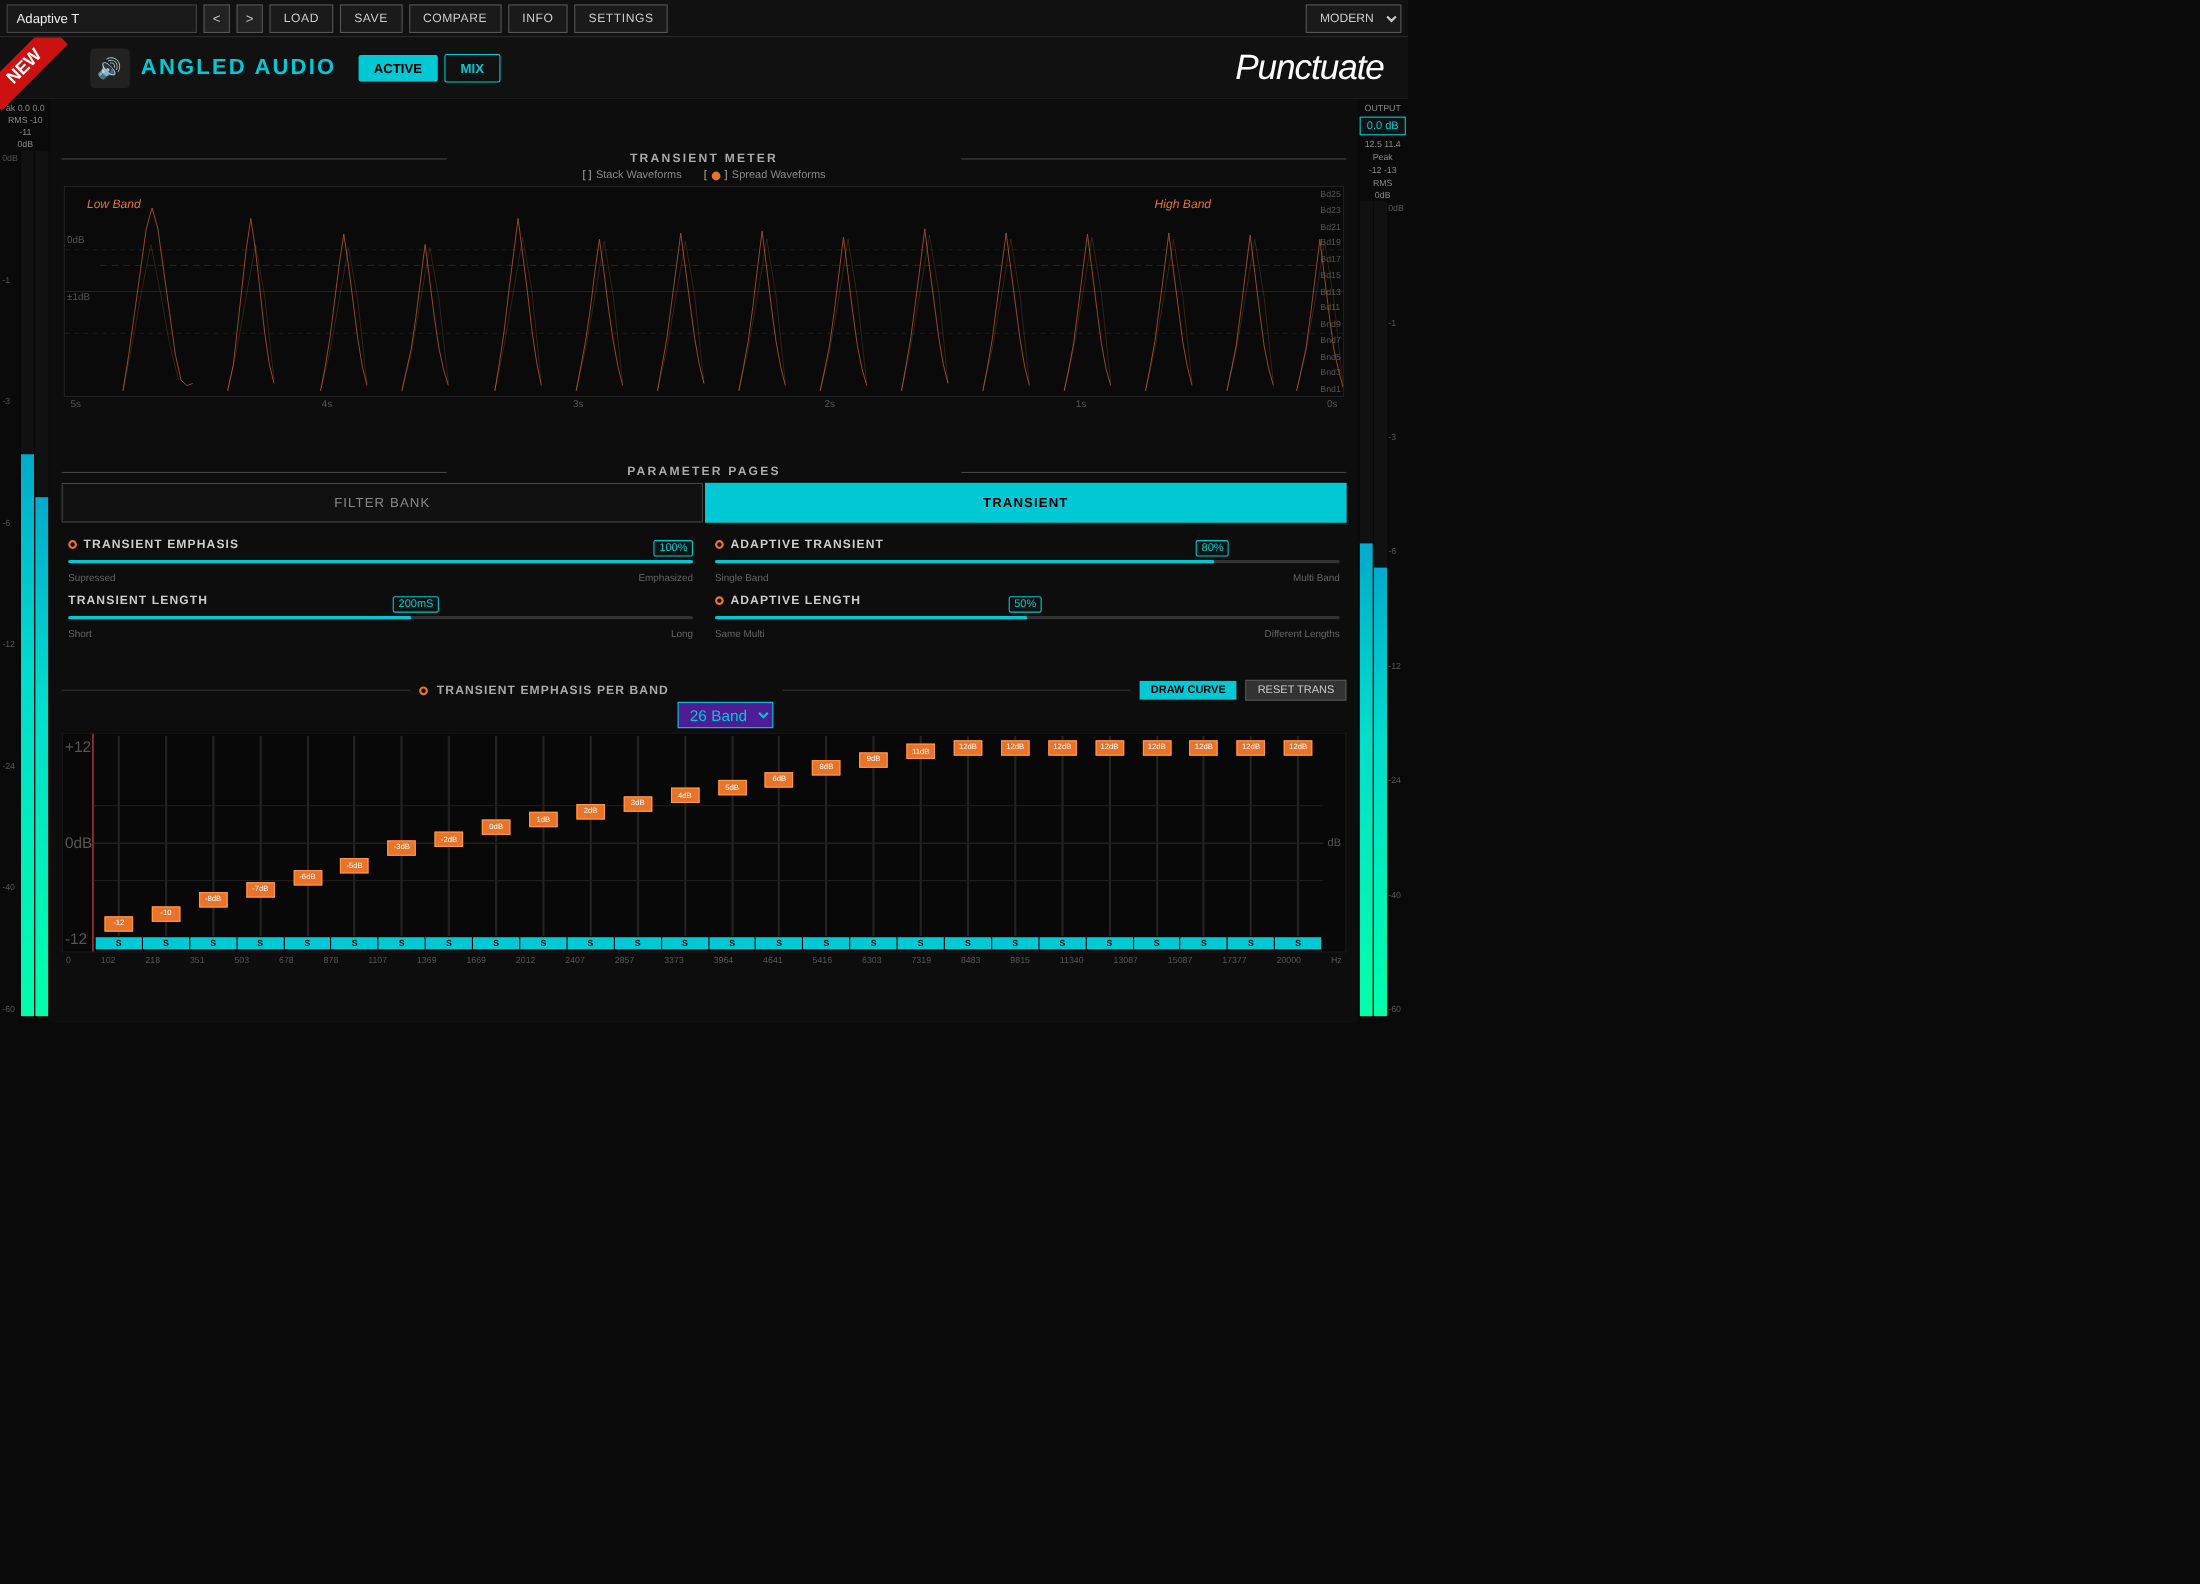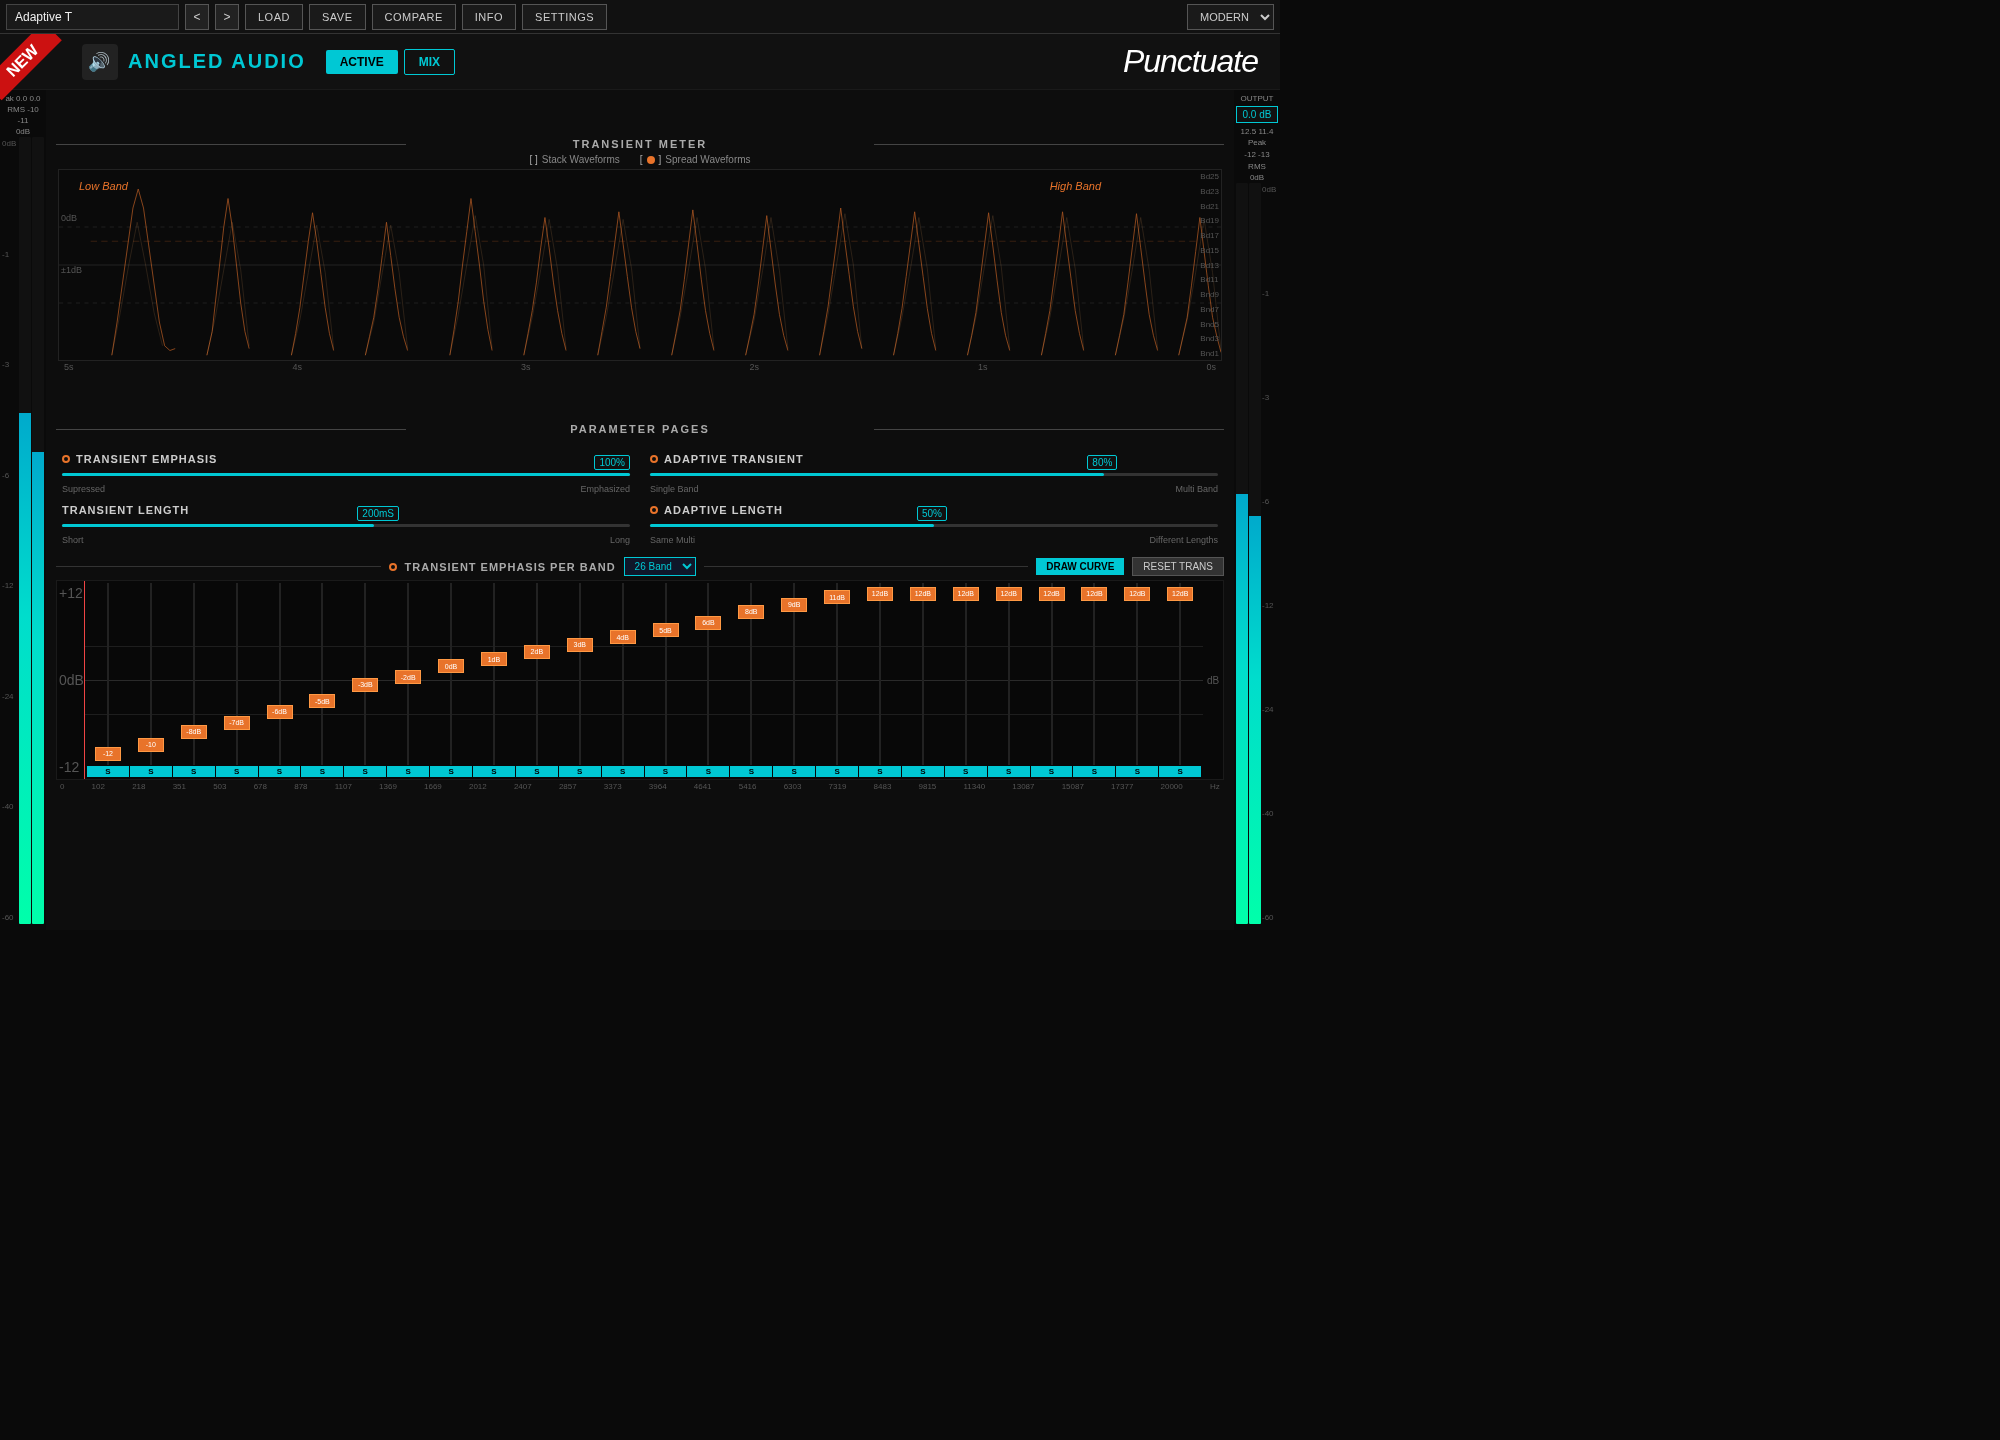--- a/index.html
+++ b/index.html
@@ -339,25 +339,26 @@
       gap: 8px;
       margin-bottom: 4px;
     }
     .band-title {
       color: #aaa;
       font-size: 11px;
       font-weight: bold;
       letter-spacing: 1px;
     }
     .band-select {
-      background: #0f172a;
+      background: #4c1d95;
       border: 1px solid #00c8d4;
       color: #00c8d4;
       padding: 2px 6px;
-      font-size: 10px;
+      font-size: 14px;
+      margin-top: 45px;
     }
     .draw-curve-btn {
       background: #00c8d4;
       color: #000;
       border: none;
       padding: 3px 10px;
       font-size: 10px;
       font-weight: bold;
       cursor: pointer;
     }
@@ -575,20 +576,24 @@
         <span>4s</span>
         <span>3s</span>
         <span>2s</span>
         <span>1s</span>
         <span>0s</span>
       </div>
     </div>
 
     <div class="param-pages-section">
       <div class="section-title">PARAMETER PAGES</div>
+      <div class="param-pages-buttons">
+        <div class="page-btn">FILTER BANK</div>
+        <div class="page-btn active">TRANSIENT</div>
+      </div>
     </div>
 
     <div class="transient-controls">
 
       <div class="control-group">
         <div class="control-header">
           <span class="ctrl-dot"></span>
           <span>TRANSIENT EMPHASIS</span>
         </div>
         <div class="slider-row">

